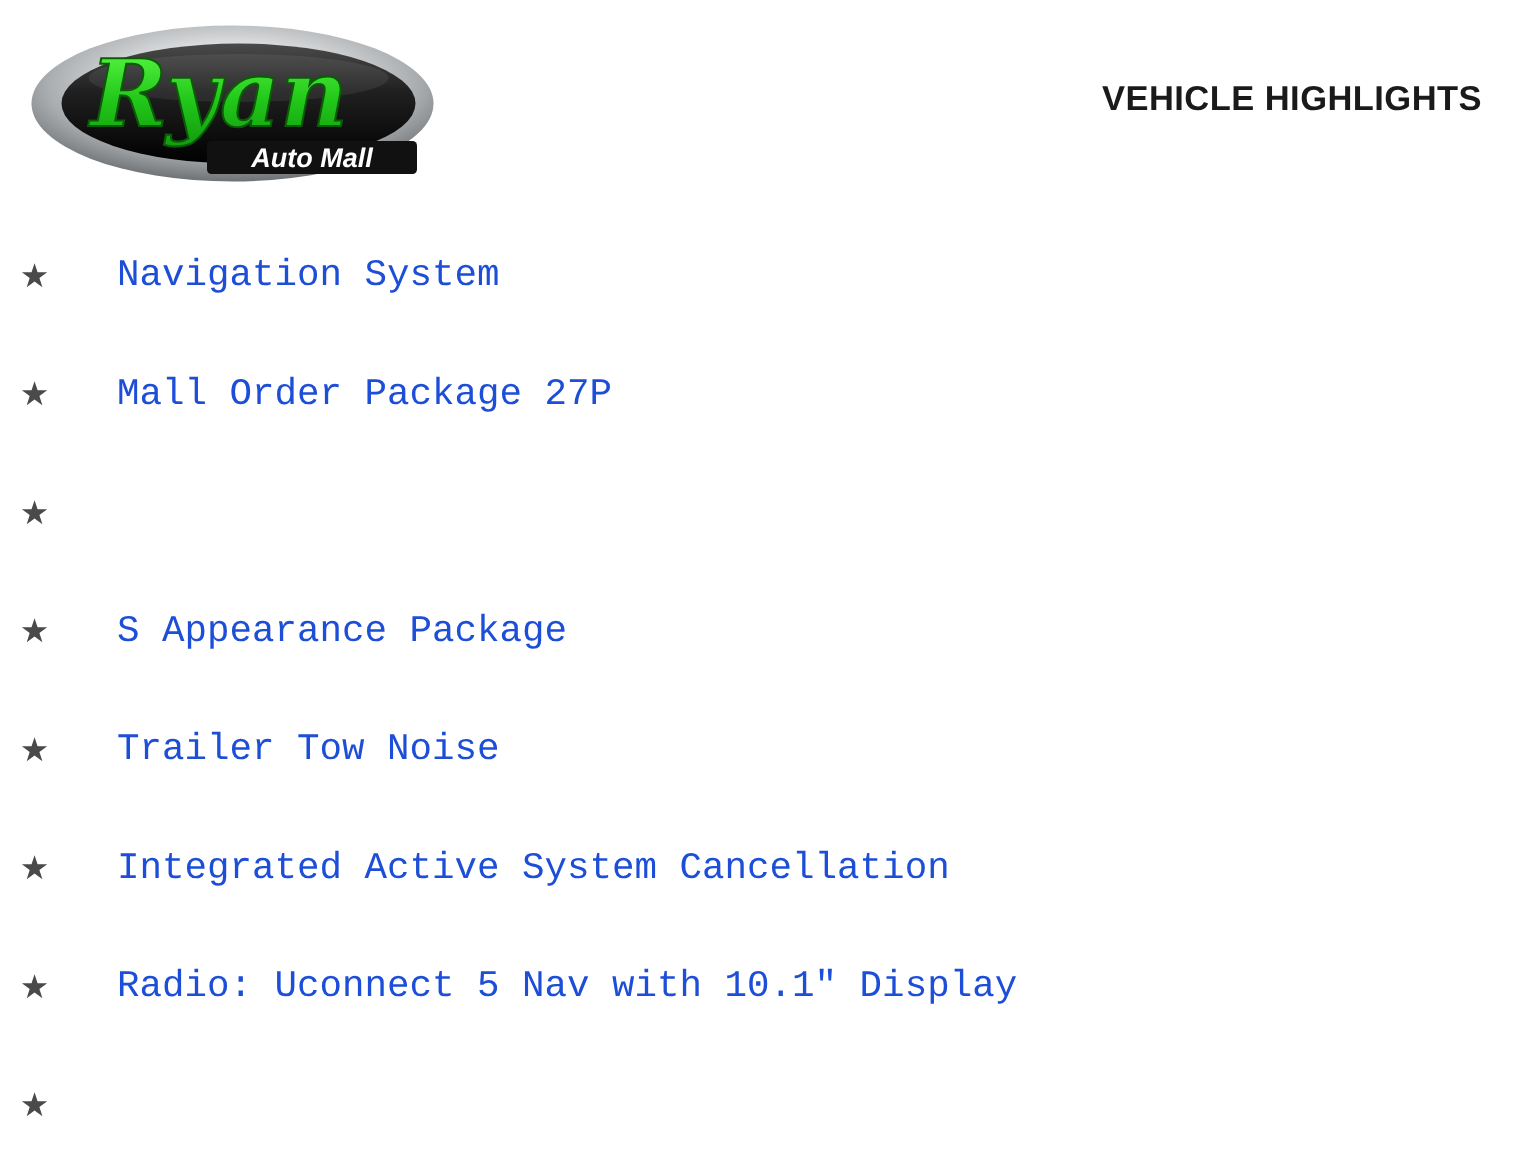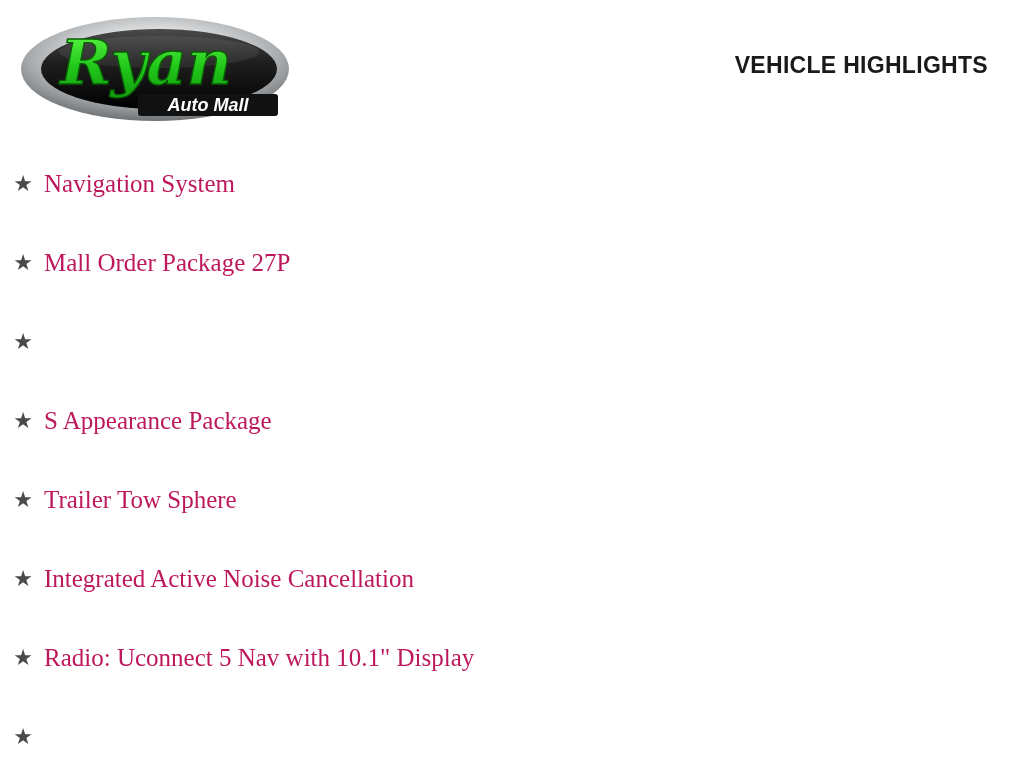--- a/index.html
+++ b/index.html
@@ -57,24 +57,25 @@
   .bullet-star {
     width: 26px;
     flex: 0 0 26px;
     font-size: 22px;
     line-height: 1;
     color: #4a4a4a;
     text-align: center;
   }
   .highlight-label {
     font-size: 25px;
-    color: #be185d;
-    font-family: Liberation Serif, serif;
+    color: #1d4ed8;
+    font-family: Liberation Mono, monospace;
     white-space: nowrap;
     padding-left: 8px;
+    margin-left: 34px;
   }
 </style>
 </head>
 <body>
 
 <div class="header">
 
   <div class="logo">
     <svg width="275" height="115" viewBox="0 0 275 115" xmlns="http://www.w3.org/2000/svg">
       <defs>
@@ -125,25 +126,25 @@
   </li>
   <li class="highlight-item">
     <span class="bullet-star">★</span>
   </li>
   <li class="highlight-item">
     <span class="bullet-star">★</span>
     <span class="highlight-label">S Appearance Package</span>
   </li>
   <li class="highlight-item">
     <span class="bullet-star">★</span>
-    <span class="highlight-label">Trailer Tow Sphere</span>
+    <span class="highlight-label">Trailer Tow Noise</span>
   </li>
   <li class="highlight-item">
     <span class="bullet-star">★</span>
-    <span class="highlight-label">Integrated Active Noise Cancellation</span>
+    <span class="highlight-label">Integrated Active System Cancellation</span>
   </li>
   <li class="highlight-item">
     <span class="bullet-star">★</span>
     <span class="highlight-label">Radio: Uconnect 5 Nav with 10.1" Display</span>
   </li>
   <li class="highlight-item">
     <span class="bullet-star">★</span>
   </li>
 </ul>
 

